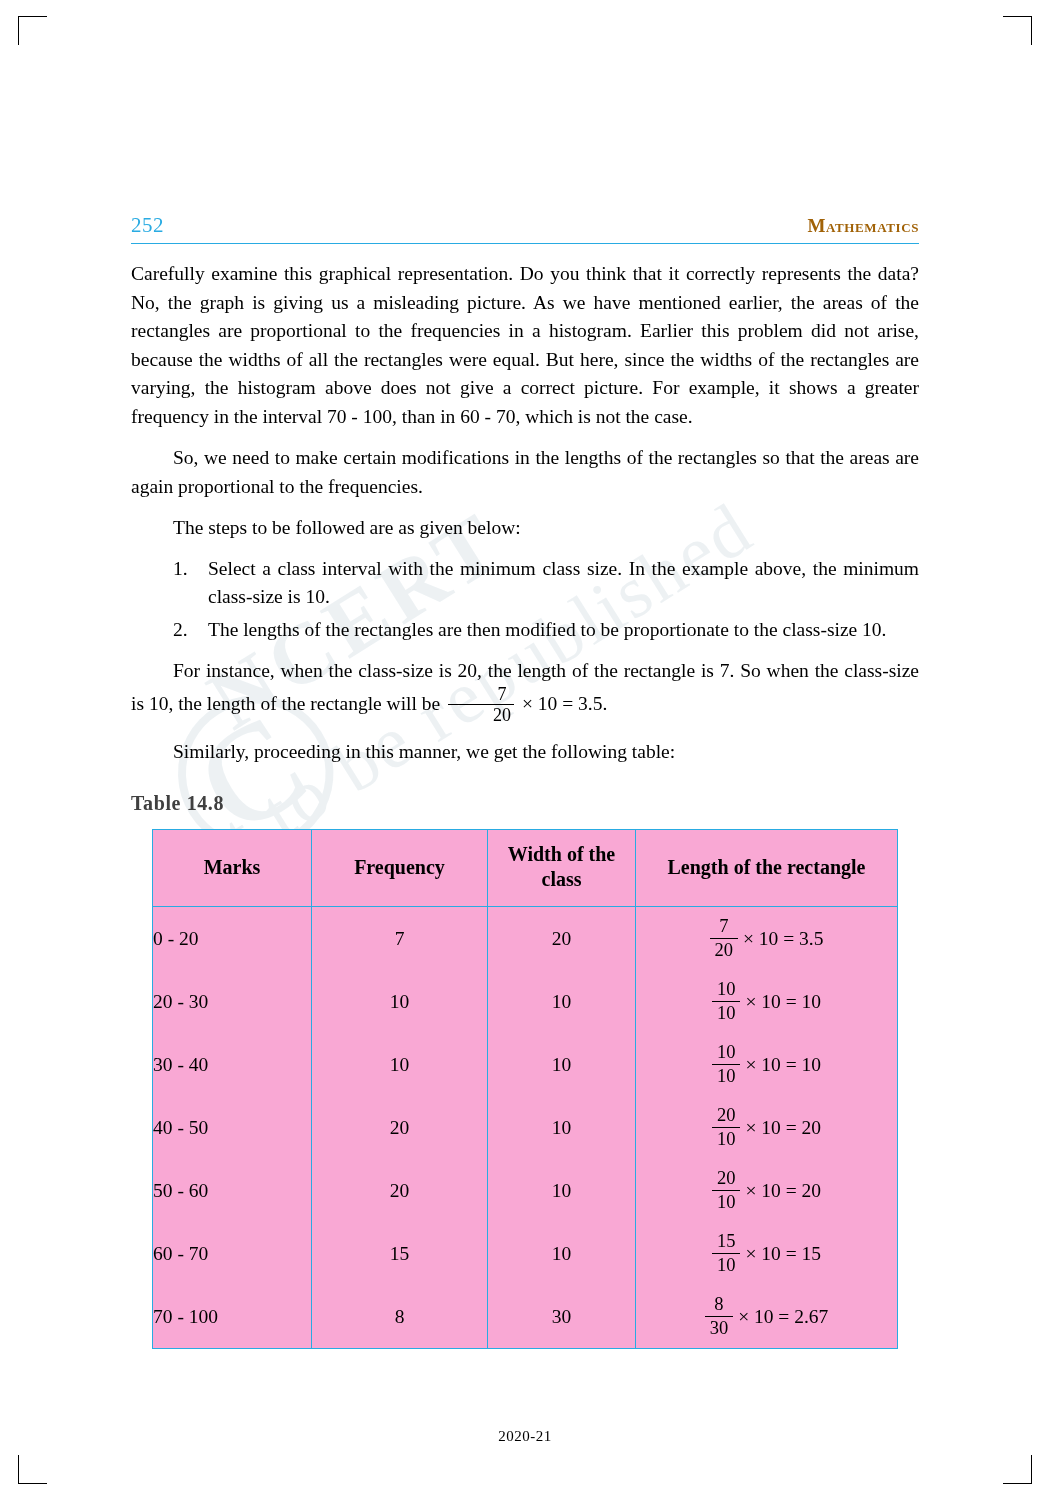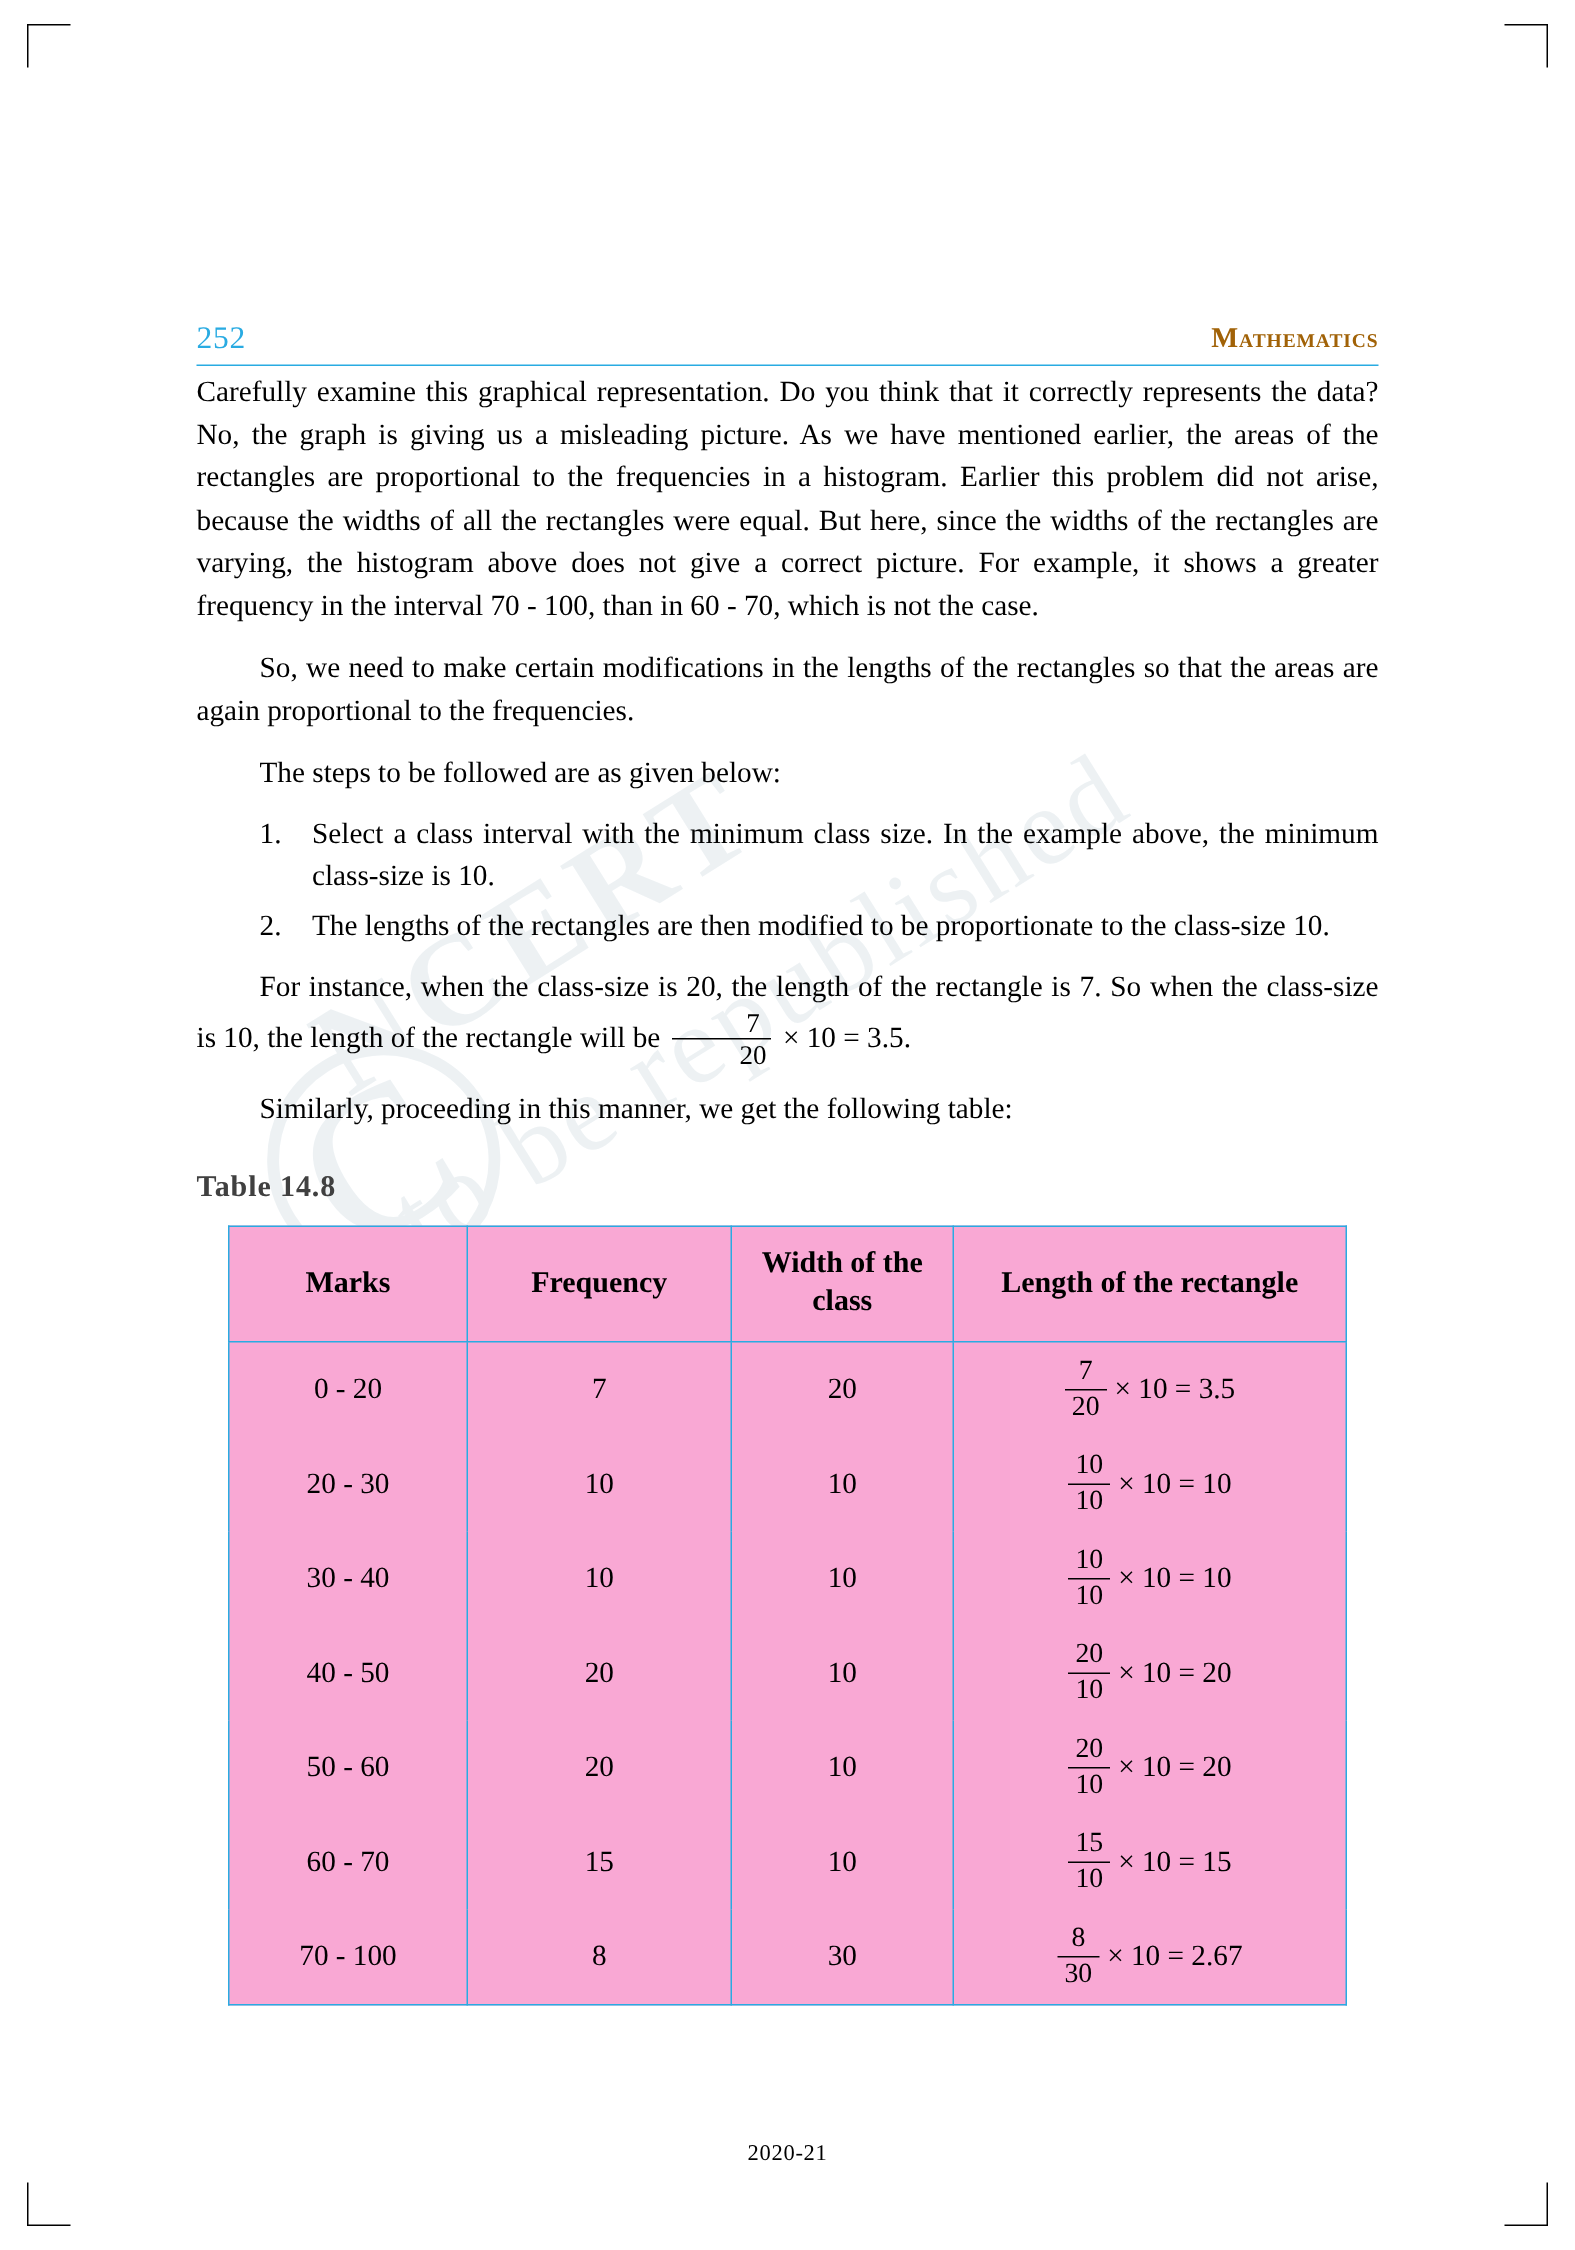--- a/index.html
+++ b/index.html
@@ -62,21 +62,21 @@
     letter-spacing: .6px;
     font-weight: bold;
   }
   p.body {
     font-size: 19.5px;
     line-height: 28.5px;
     text-align: justify;
     margin: 0;
     text-indent: 0;
   }
-  p.first { margin-top: 4px; }
+  p.first { margin-top: 16px; }
   p.ind { text-indent: 42px; margin-top: 13px; }
   .olist {
     margin: 12px 0 0 0;
     padding: 0;
     list-style: none;
   }
   .olist li {
     position: relative;
     padding-left: 77px;
     font-size: 19.5px;
@@ -145,21 +145,21 @@
     vertical-align: middle;
   }
   table.data tbody tr td.c0,
   table.data tbody tr td.c1,
   table.data tbody tr td.c2,
   table.data tbody tr td.c3 {
     border-left: 1.4px solid #29abe2;
     border-right: 1.4px solid #29abe2;
   }
   table.data tbody tr:last-child td { border-bottom: 1.4px solid #29abe2; }
-  table.data td.c0 { text-align: center; }
+  table.data td.c0 { text-align: left; }
   .cellfrac {
     display: inline-block;
     vertical-align: middle;
     text-align: center;
     line-height: 1.05;
     font-size: 18.5px;
     margin-right: 5px;
   }
   .cellfrac .nu {
     display: block;

